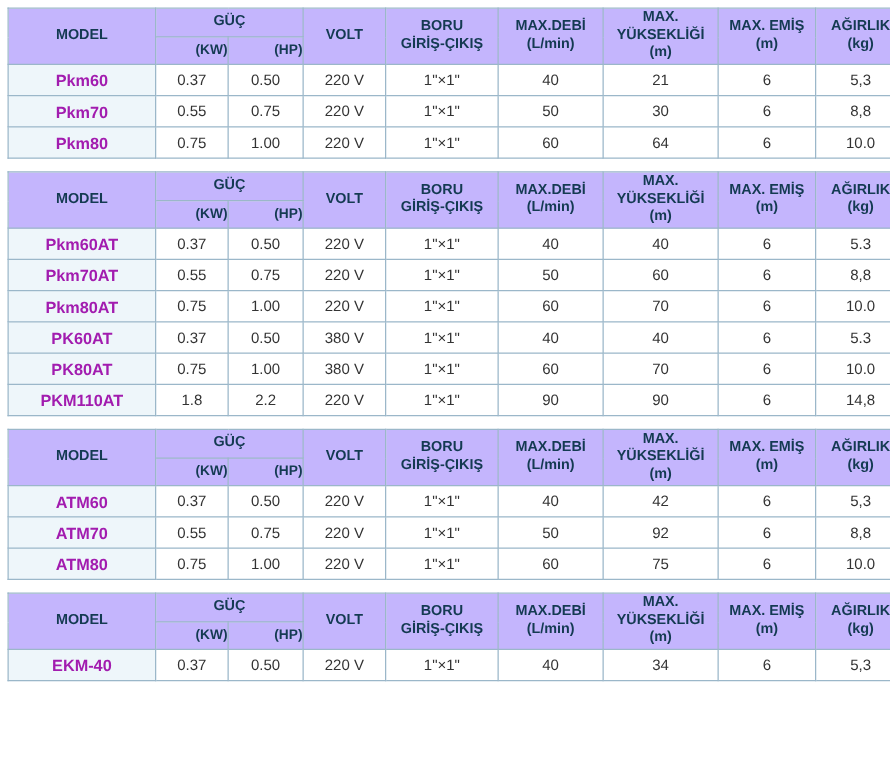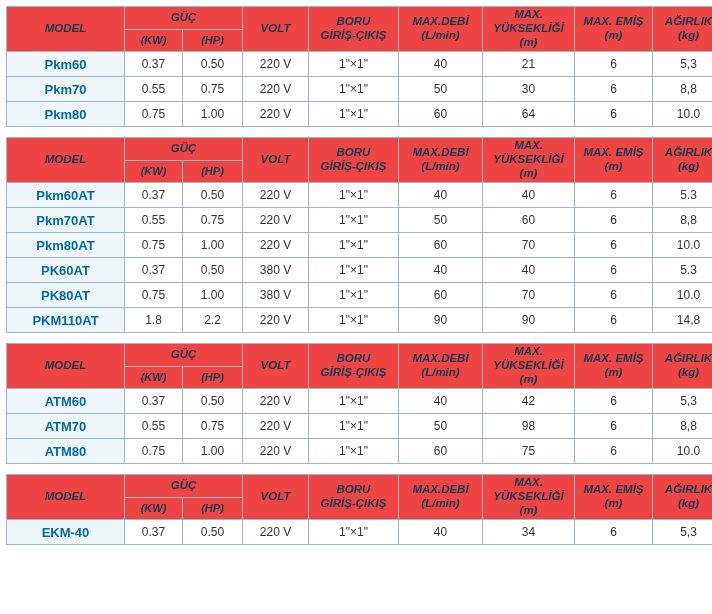--- a/index.html
+++ b/index.html
@@ -26,44 +26,44 @@
     margin-bottom: 10px;
     background: #ffffff;
   }
   table.spec th, table.spec td {
     border: 1px solid #9bb7c9;
     text-align: center;
     vertical-align: middle;
     padding: 0;
   }
   thead th {
-    background: #ef4444;
+    background: #c4b5fd;
     color: #143a52;
     font-size: 11.5px;
     font-weight: bold;
     line-height: 1.15;
     height: 22px;
-    font-style: italic;
   }
   thead th.sub {
     font-size: 11px;
     font-weight: bold;
     height: 21px;
+    text-align: right;
   }
   thead th.two-line {
     line-height: 1.2;
   }
   tbody td {
     height: 24px;
     font-size: 12px;
     color: #333;
     background: #ffffff;
   }
   tbody td.model {
-    color: #0369a1;
+    color: #a21caf;
     font-weight: bold;
     font-size: 13px;
     background: #eef6fa;
   }
   
   col.c-model  { width: 118px; }
   col.c-kw     { width: 58px; }
   col.c-hp     { width: 60px; }
   col.c-volt   { width: 66px; }
   col.c-boru   { width: 90px; }
@@ -329,21 +329,21 @@
         <td>6</td>
         <td>5,3</td>
       </tr>
       <tr>
         <td class="model">ATM70</td>
         <td>0.55</td>
         <td>0.75</td>
         <td>220 V</td>
         <td class="nowrap">1"×1"</td>
         <td>50</td>
-        <td>98</td>
+        <td>92</td>
         <td>6</td>
         <td>8,8</td>
       </tr>
       <tr>
         <td class="model">ATM80</td>
         <td>0.75</td>
         <td>1.00</td>
         <td>220 V</td>
         <td class="nowrap">1"×1"</td>
         <td>60</td>

